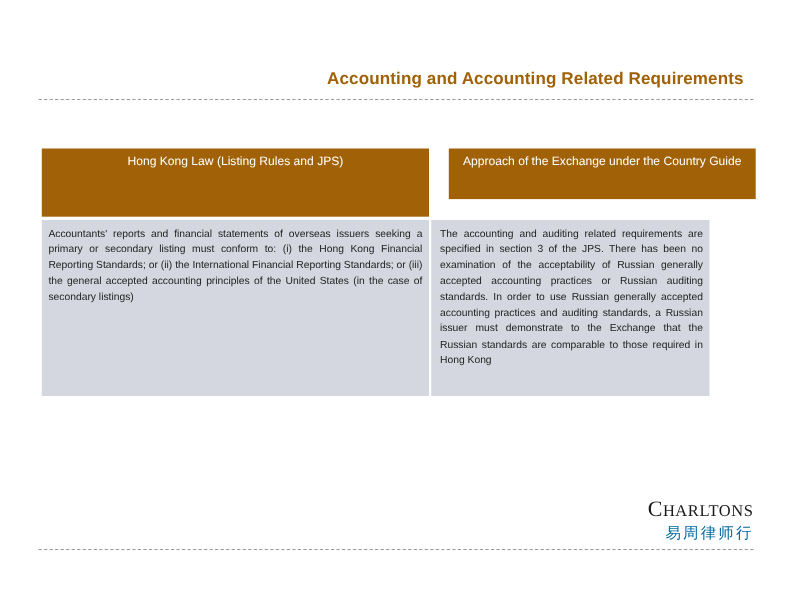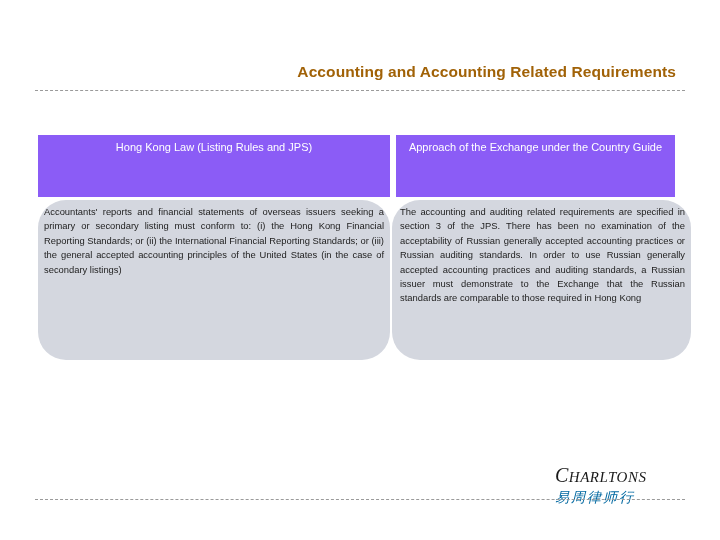--- a/index.html
+++ b/index.html
@@ -20,35 +20,34 @@
   .dash.top { top: 90px; }
   .dash.bottom { top: 499px; }
   .table {
     position: absolute; left: 38px; top: 135px; width: 633px; height: 225px;
   }
   .cell {
     position: absolute; box-sizing: border-box;
     font-size: 9.4px; line-height: 14.4px;
   }
   .hdr {
-    background: #8b5cf6; color: #ffffff;
+    background: #a16207; color: #ffffff;
     text-align: center; font-size: 11px; line-height: 15px;
     padding: 5px 8px 0 8px;
   }
   .body-cell {
     background: #d4d7df; color: #222222; text-align: justify;
     padding: 5px 6px 0 6px;
-    border-radius: 28px;
   }
   .h1 { left: 0; top: 0; width: 352px; height: 62px; }
-  .h2 { left: 358px; top: 0; width: 279px; height: 62px; }
+  .h2 { left: 370px; top: 0; width: 279px; height: 46px; }
   .b1 { left: 0; top: 65px; width: 352px; height: 160px; }
-  .b2 { left: 354px; top: 65px; width: 299px; height: 160px; padding-left: 8px; padding-right: 6px; }
+  .b2 { left: 354px; top: 65px; width: 253px; height: 160px; padding-left: 8px; padding-right: 6px; }
   .logo {
-    position: absolute; left: 555px; top: 464px; width: 130px; text-align: left; font-style: italic;
+    position: absolute; left: 555px; top: 452px; width: 130px; text-align: right;
   }
   .logo-en {
     font-family: "Liberation Serif", "DejaVu Serif", serif;
     font-size: 20px; letter-spacing: 0.5px; color: #1a1a1a; line-height: 22px;
   }
   .logo-en .sc { font-size: 15px; }
   .logo-cn {
     font-family: "DejaVu Sans", sans-serif;
     font-size: 14px; color: #0369a1; letter-spacing: 2px; line-height: 18px;
   }

